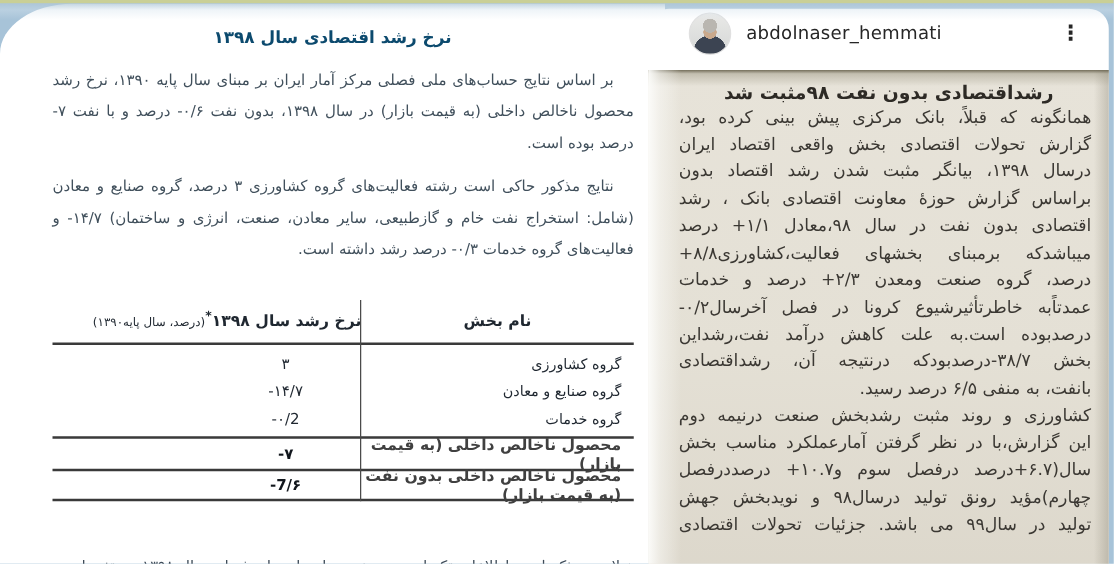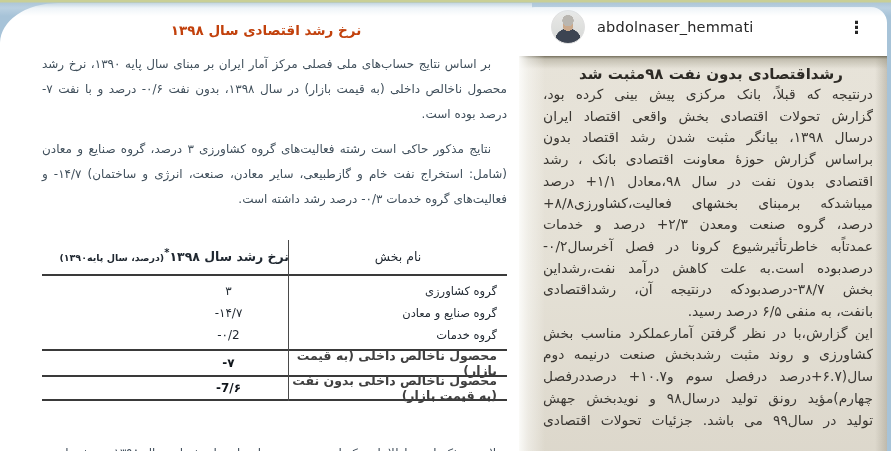--- a/index.html
+++ b/index.html
@@ -24,21 +24,21 @@
     border-top-left-radius:58px 40px;
     z-index:1;
     direction:rtl;
     color:#41505c;
   }
   .doc-title {
     margin-top:19px;
     text-align:center;
     font-weight:bold;
     font-size:13.5px;
-    color:#c2410c;
+    color:#0c4a6e;
   }
   .doc-para {
     margin:14px 25px 0 42px;
     font-size:12px;
     line-height:25px;
     text-align:justify;
     text-indent:16px;
   }
   .doc-para.p2 { margin-top:10px; }
 
@@ -54,23 +54,23 @@
     background:#4a4a4a;
   }
   .thead { display:flex; height:36px; align-items:center; }
   .tbody1 { border-top:2px solid #3a3a3a; padding:4px 0 3px 0; }
   .trow  { display:flex; height:22px; align-items:center; }
   .trow.tall { height:26px; }
   .gdp1 { border-top:2px solid #3a3a3a; }
   .gdp2 { border-top:2px solid #3a3a3a; border-bottom:2px solid #3a3a3a; }
   .c-name { width:218px; text-align:right; padding-right:10px; font-size:11.5px; }
   .c-val  { width:247px; text-align:center; padding-left:126px; font-size:12px; direction:ltr; }
-  .thead .c-name { text-align:center; padding-right:0; font-weight:normal; font-size:12.5px; }
+  .thead .c-name { text-align:center; padding-right:0; font-weight:bold; font-size:12.5px; }
   .thead .c-val  { font-weight:bold; font-size:12.5px; direction:rtl; padding-left:110px; white-space:nowrap; }
-  .hdr-small { font-weight:bold; font-size:9.5px; }
+  .hdr-small { font-weight:normal; font-size:9.5px; }
   .hdr-star { font-size:10px; vertical-align:super; }
   .brow .c-name { font-weight:bold; font-size:12.5px; color:#404040; }
   .brow .c-val  { font-weight:bold; color:#11161c; }
   .doc-footnote {
     margin:40px 25px 0 42px;
     font-size:11.7px;
     line-height:25px;
     text-align:justify;
     color:#3d4b58;
   }
@@ -186,32 +186,32 @@
 <div class="ig-card">
   <div class="ig-header">
     <div class="avatar"></div>
     <div class="ig-username">abdolnaser_hemmati</div>
     <div class="dots-icon">⋮</div>
   </div>
 
   <div class="ig-image">
     <div class="img-title">رشداقتصادی بدون نفت ۹۸مثبت شد</div>
     <div class="img-lines">
-      <div class="pline">درنتیجه که قبلاً، بانک مرکزی پیش بینی کرده بود،</div>
+      <div class="pline">همانگونه که قبلاً، بانک مرکزی پیش بینی کرده بود،</div>
       <div class="pline">گزارش تحولات اقتصادی بخش واقعی اقتصاد ایران</div>
       <div class="pline">درسال ۱۳۹۸، بیانگر مثبت شدن رشد اقتصاد بدون</div>
       <div class="pline">براساس گزارش حوزهٔ معاونت اقتصادی بانک ، رشد</div>
       <div class="pline">اقتصادی بدون نفت در سال ۹۸،معادل ⁦+۱/۱⁩ درصد</div>
       <div class="pline">میباشدکه برمبنای بخشهای فعالیت،کشاورزی⁦+۸/۸⁩</div>
       <div class="pline">درصد، گروه صنعت ومعدن ⁦+۲/۳⁩ درصد و خدمات</div>
       <div class="pline">عمدتاًبه خاطرتأثیرشیوع کرونا در فصل آخرسال⁦-۰/۲⁩</div>
       <div class="pline">درصدبوده است.به علت کاهش درآمد نفت،رشداین</div>
       <div class="pline">بخش ⁦-۳۸/۷⁩درصدبودکه درنتیجه آن، رشداقتصادی</div>
       <div class="pline short">بانفت، به منفی ۶/۵ درصد رسید.</div>
+      <div class="pline">کشاورزی و روند مثبت رشدبخش صنعت درنیمه دوم</div>
       <div class="pline">این گزارش،با در نظر گرفتن آمارعملکرد مناسب بخش</div>
-      <div class="pline">کشاورزی و روند مثبت رشدبخش صنعت درنیمه دوم</div>
       <div class="pline">سال(⁦+۶.۷⁩درصد درفصل سوم و⁦+۱۰.۷⁩ درصددرفصل</div>
       <div class="pline">چهارم)مؤید رونق تولید درسال۹۸ و نویدبخش جهش</div>
       <div class="pline">تولید در سال۹۹ می باشد. جزئیات تحولات اقتصادی</div>
 
     </div>
   </div>
 </div>
 
 </body></html>

